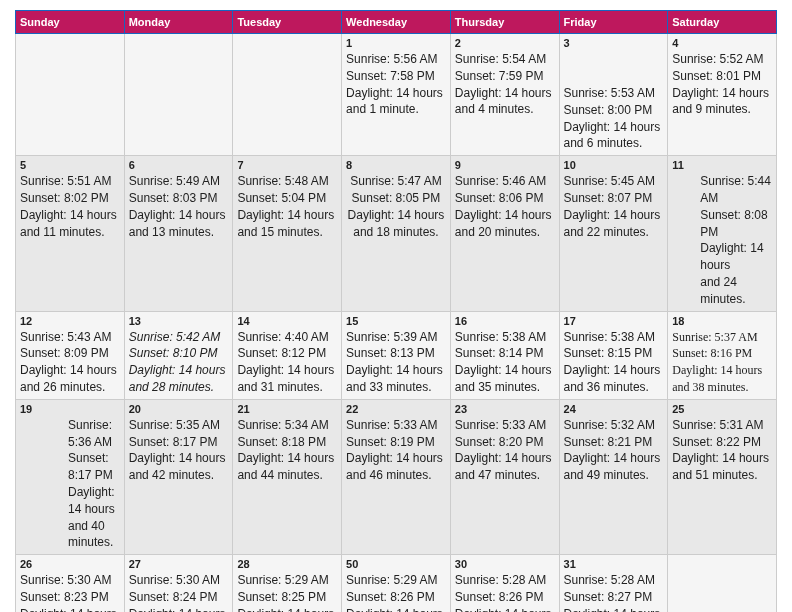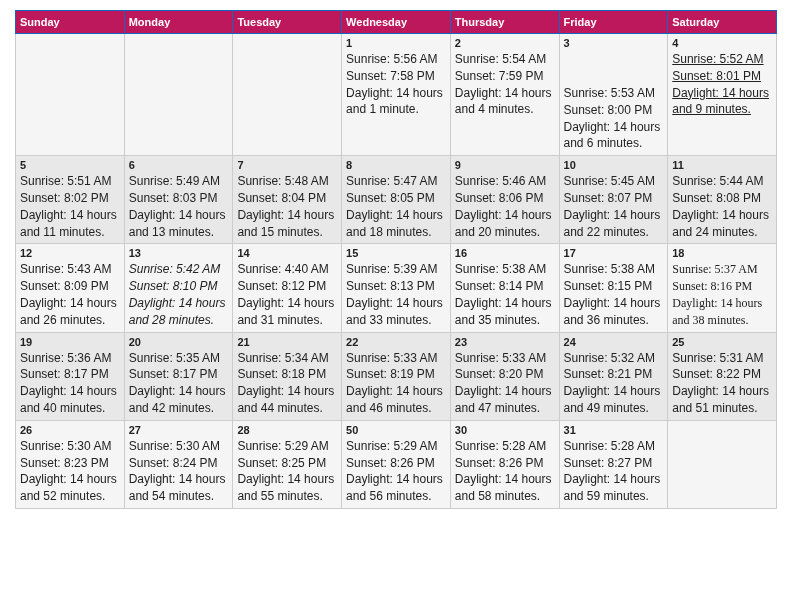--- a/index.html
+++ b/index.html
@@ -127,21 +127,21 @@
           </td>
           <td>
             <span class="day-num">3</span>
             <div class="cell-content" style="white-space: pre-wrap; margin-top: 36px;">Sunrise: 5:53 AM
 Sunset: 8:00 PM
 Daylight: 14 hours
 and 6 minutes.</div>
           </td>
           <td>
             <span class="day-num">4</span>
-            <div class="cell-content" style="white-space: pre-wrap; text-decoration: underline;">Sunrise: 5:52 AM
+            <div class="cell-content" style="white-space: pre-wrap;">Sunrise: 5:52 AM
 Sunset: 8:01 PM
 Daylight: 14 hours
 and 9 minutes.</div>
           </td>
         </tr>
         <tr>
           <td>
             <span class="day-num">5</span>
             <div class="cell-content" style="white-space: pre-wrap;">Sunrise: 5:51 AM
 Sunset: 8:02 PM
@@ -151,48 +151,48 @@
           <td>
             <span class="day-num">6</span>
             <div class="cell-content" style="white-space: pre-wrap;">Sunrise: 5:49 AM
 Sunset: 8:03 PM
 Daylight: 14 hours
 and 13 minutes.</div>
           </td>
           <td>
             <span class="day-num">7</span>
             <div class="cell-content" style="white-space: pre-wrap;">Sunrise: 5:48 AM
-Sunset: 8:04 PM
+Sunset: 5:04 PM
 Daylight: 14 hours
 and 15 minutes.</div>
           </td>
           <td>
             <span class="day-num">8</span>
-            <div class="cell-content" style="white-space: pre-wrap;">Sunrise: 5:47 AM
+            <div class="cell-content" style="white-space: pre-wrap; text-align: center;">Sunrise: 5:47 AM
 Sunset: 8:05 PM
 Daylight: 14 hours
 and 18 minutes.</div>
           </td>
           <td>
             <span class="day-num">9</span>
             <div class="cell-content" style="white-space: pre-wrap;">Sunrise: 5:46 AM
 Sunset: 8:06 PM
 Daylight: 14 hours
 and 20 minutes.</div>
           </td>
           <td>
             <span class="day-num">10</span>
             <div class="cell-content" style="white-space: pre-wrap;">Sunrise: 5:45 AM
 Sunset: 8:07 PM
 Daylight: 14 hours
 and 22 minutes.</div>
           </td>
           <td>
             <span class="day-num">11</span>
-            <div class="cell-content" style="white-space: pre-wrap;">Sunrise: 5:44 AM
+            <div class="cell-content" style="white-space: pre-wrap; margin-left: 28px;">Sunrise: 5:44 AM
 Sunset: 8:08 PM
 Daylight: 14 hours
 and 24 minutes.</div>
           </td>
         </tr>
         <tr>
           <td>
             <span class="day-num">12</span>
             <div class="cell-content" style="white-space: pre-wrap;">Sunrise: 5:43 AM
 Sunset: 8:09 PM
@@ -238,21 +238,21 @@
             <span class="day-num">18</span>
             <div class="cell-content" style="white-space: pre-wrap; font-family: Liberation Serif, serif;">Sunrise: 5:37 AM
 Sunset: 8:16 PM
 Daylight: 14 hours
 and 38 minutes.</div>
           </td>
         </tr>
         <tr>
           <td>
             <span class="day-num">19</span>
-            <div class="cell-content" style="white-space: pre-wrap;">Sunrise: 5:36 AM
+            <div class="cell-content" style="white-space: pre-wrap; margin-left: 48px;">Sunrise: 5:36 AM
 Sunset: 8:17 PM
 Daylight: 14 hours
 and 40 minutes.</div>
           </td>
           <td>
             <span class="day-num">20</span>
             <div class="cell-content" style="white-space: pre-wrap;">Sunrise: 5:35 AM
 Sunset: 8:17 PM
 Daylight: 14 hours
 and 42 minutes.</div>

